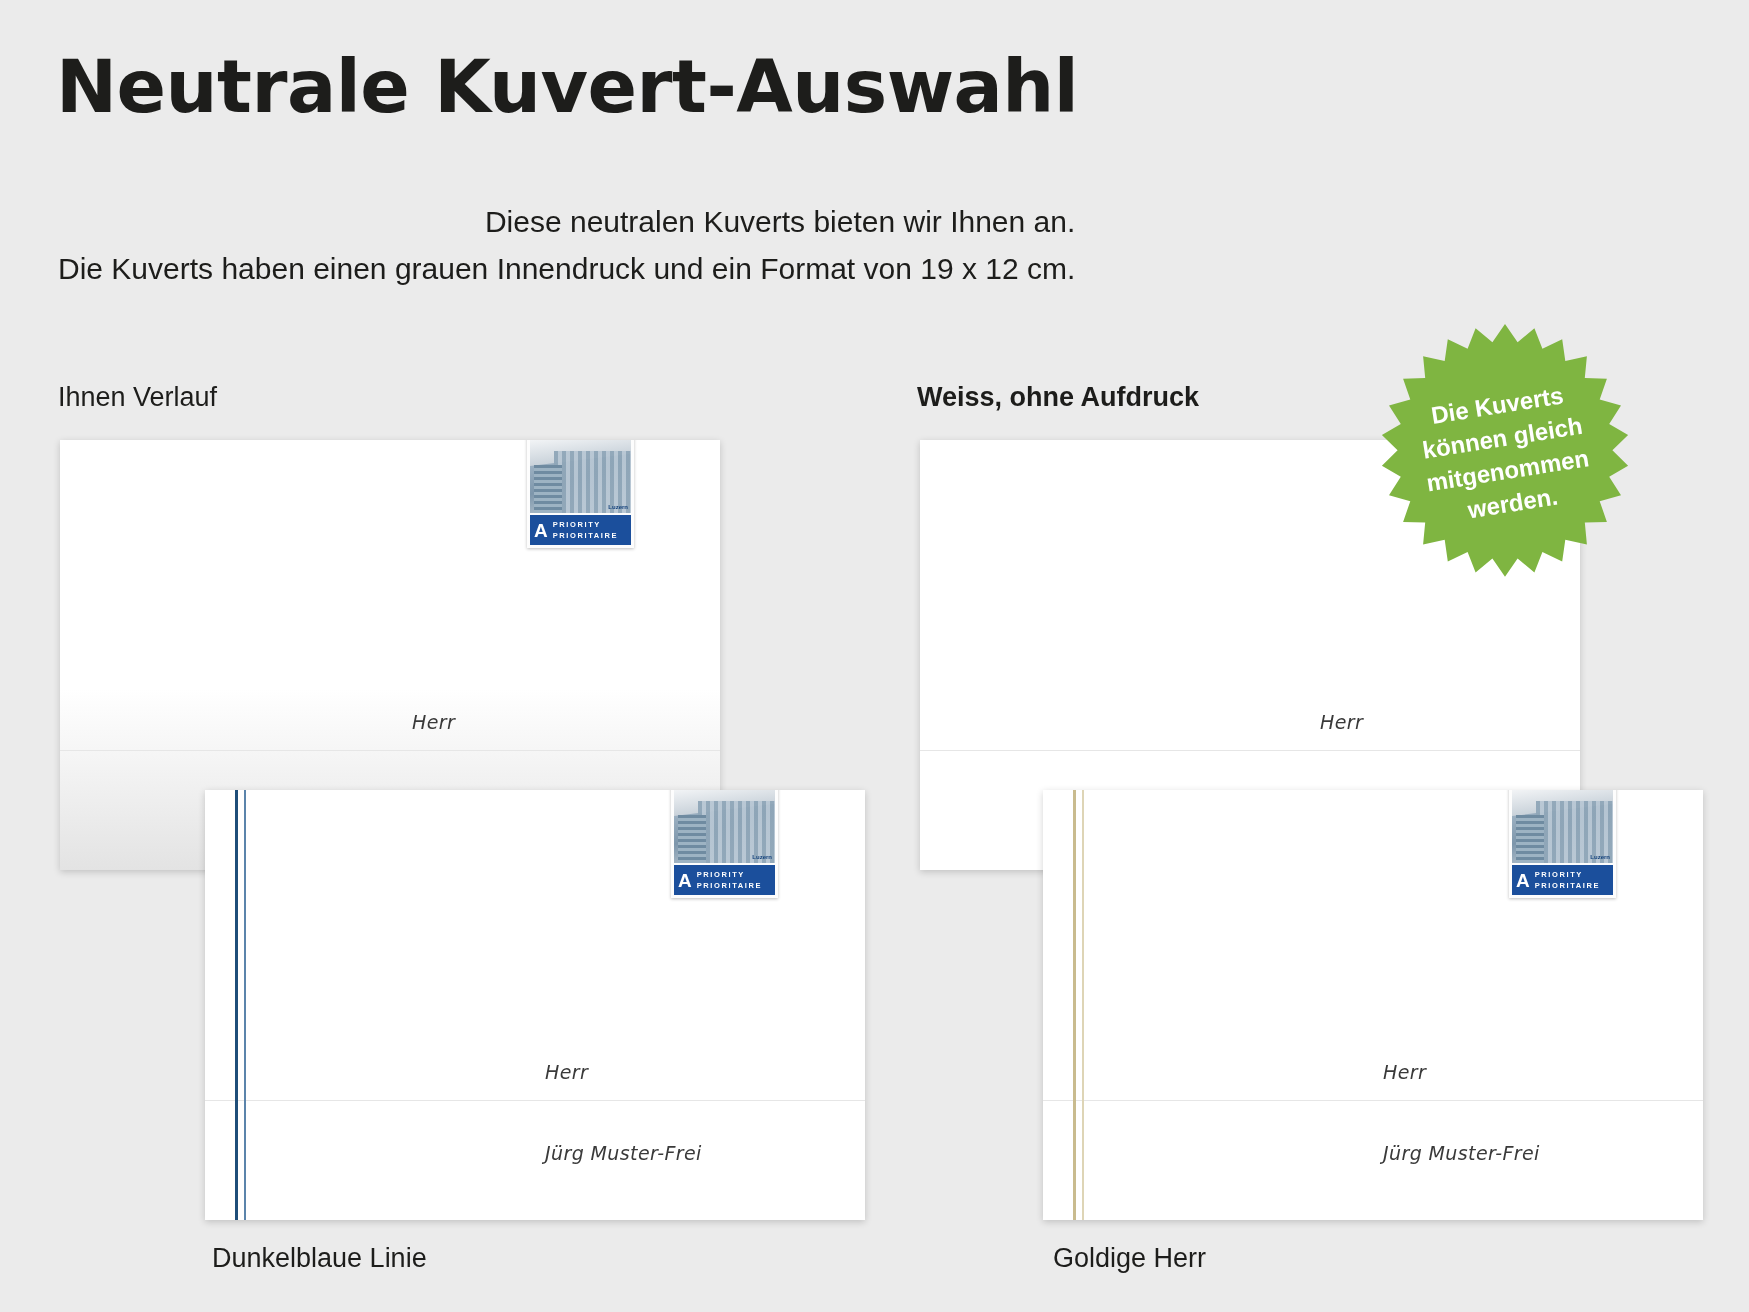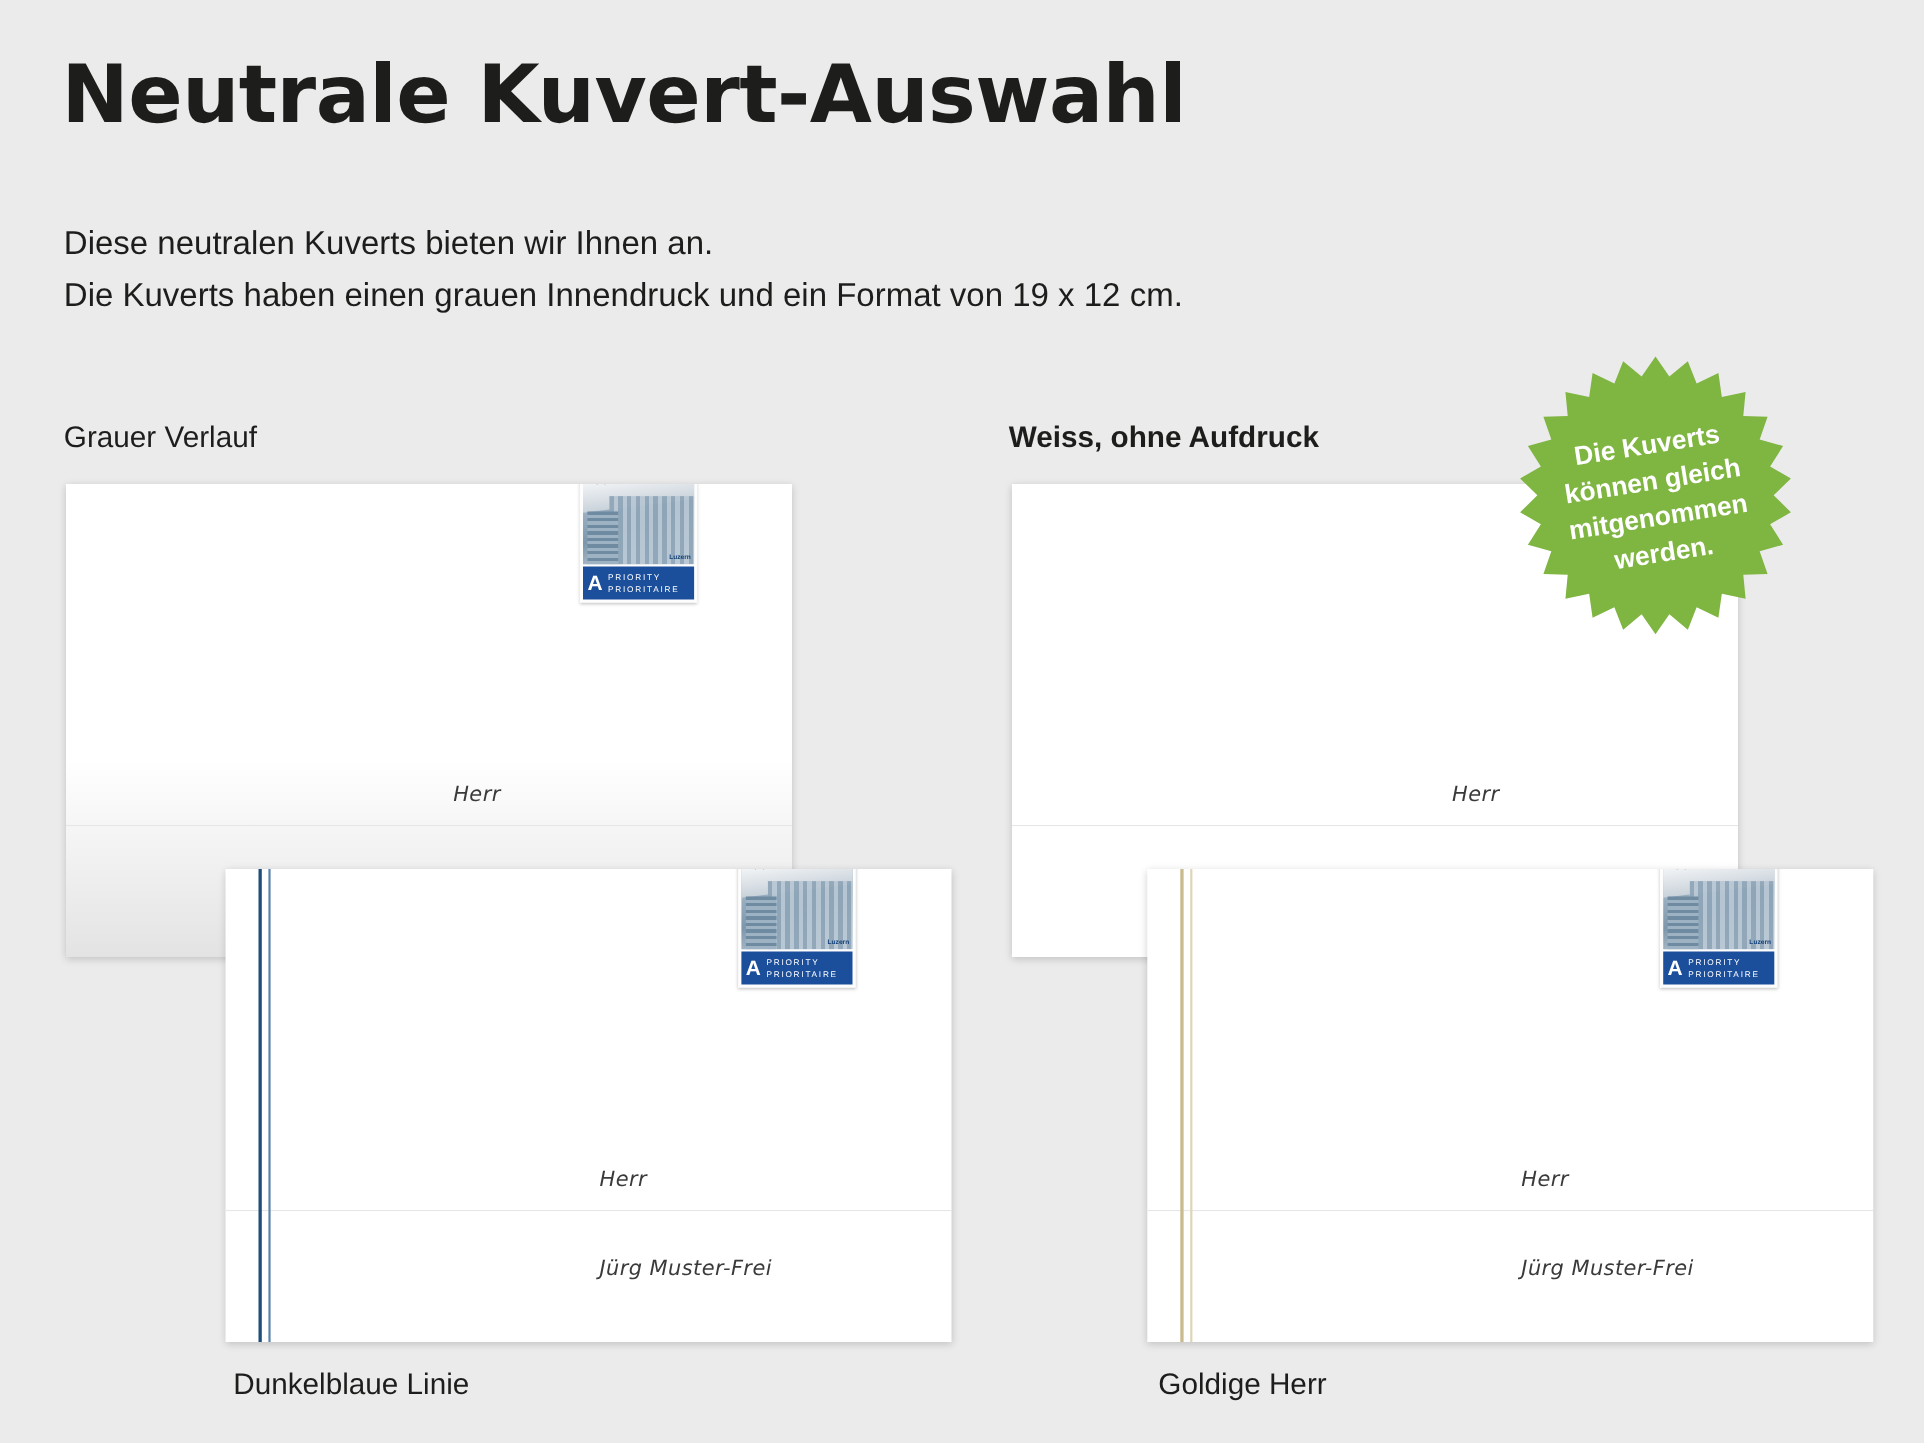--- a/index.html
+++ b/index.html
@@ -175,21 +175,21 @@
   .stamp .prio .a {
     font-size: 19px;
     font-weight: bold;
     line-height: 1;
     padding: 0 5px 0 4px;
   }
   .stamp .prio .txt {
     font-size: 7.5px;
     line-height: 11px;
     letter-spacing: 1.6px;
-    font-weight: normal;
+    font-weight: bold;
   }
 
   
   .badge {
     position: absolute;
     left: 1371px;
     top: 320px;
     width: 268px;
     height: 268px;
   }
@@ -210,24 +210,24 @@
     transform: rotate(-9deg);
     white-space: pre-line;
   }
 </style>
 </head>
 <body>
 
 <div class="page">
 
   <div class="headline">Neutrale Kuvert-Auswahl</div>
-  <div class="intro" style="white-space:pre-line;">Diese neutralen Kuverts bieten wir Ihnen an.
+  <div class="intro" style="white-space:pre-line;text-align:right;">Diese neutralen Kuverts bieten wir Ihnen an.
 Die Kuverts haben einen grauen Innendruck und ein Format von 19 x 12 cm.</div>
 
-  <div class="caption cap-tl">Grauer Verlauf</div>
+  <div class="caption cap-tl">Ihnen Verlauf</div>
   <div class="caption cap-tr">Weiss, ohne Aufdruck</div>
   <div class="caption cap-bl">Dunkelblaue Linie</div>
   <div class="caption cap-br">Goldige Herr</div>
 
   <div class="envelope env-tl">
     <div class="grad-overlay"></div>
     <div class="flapline"></div>
 
     <div class="stamp" style="left:467px; top:-16px;">
       <div class="pic">

